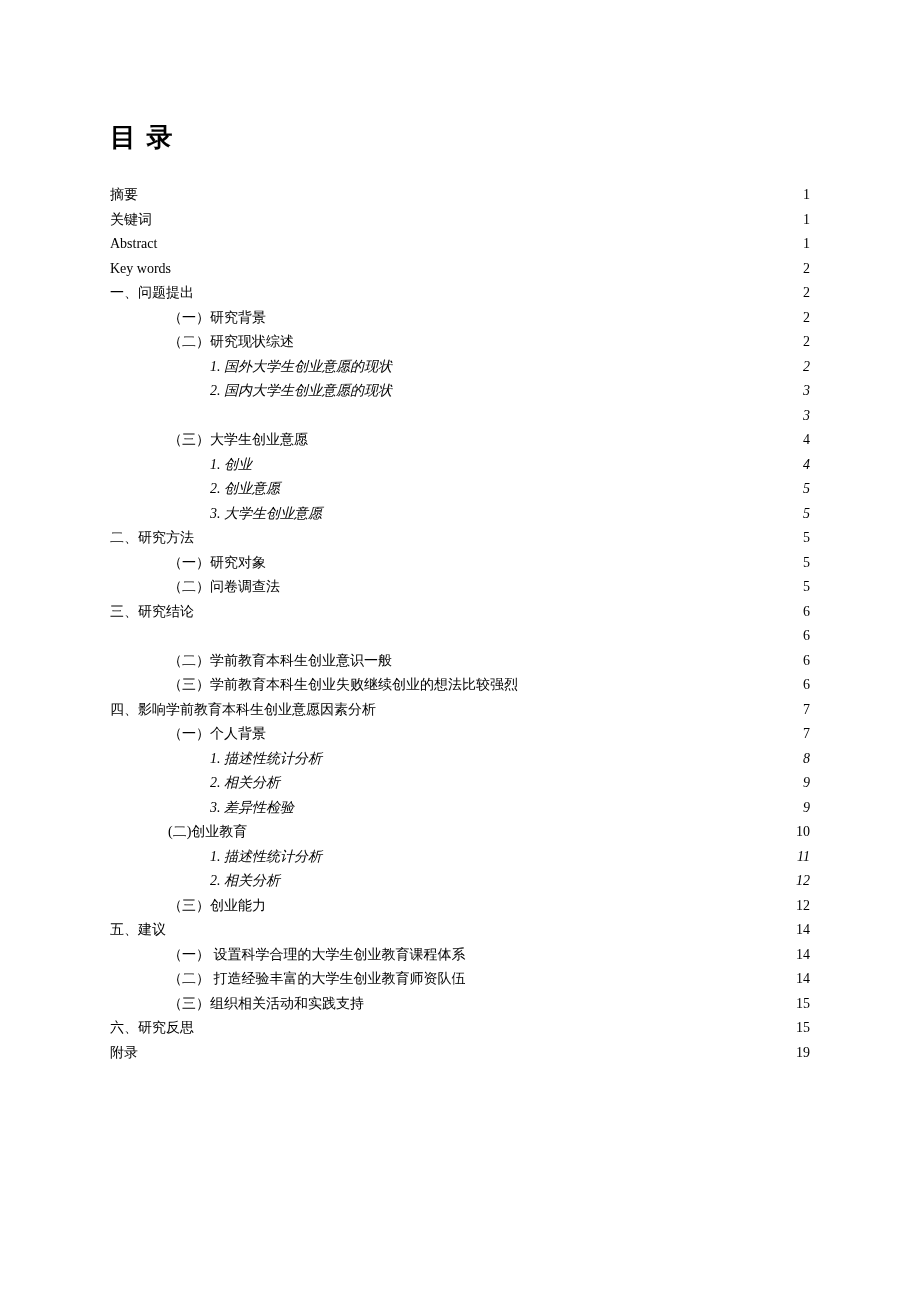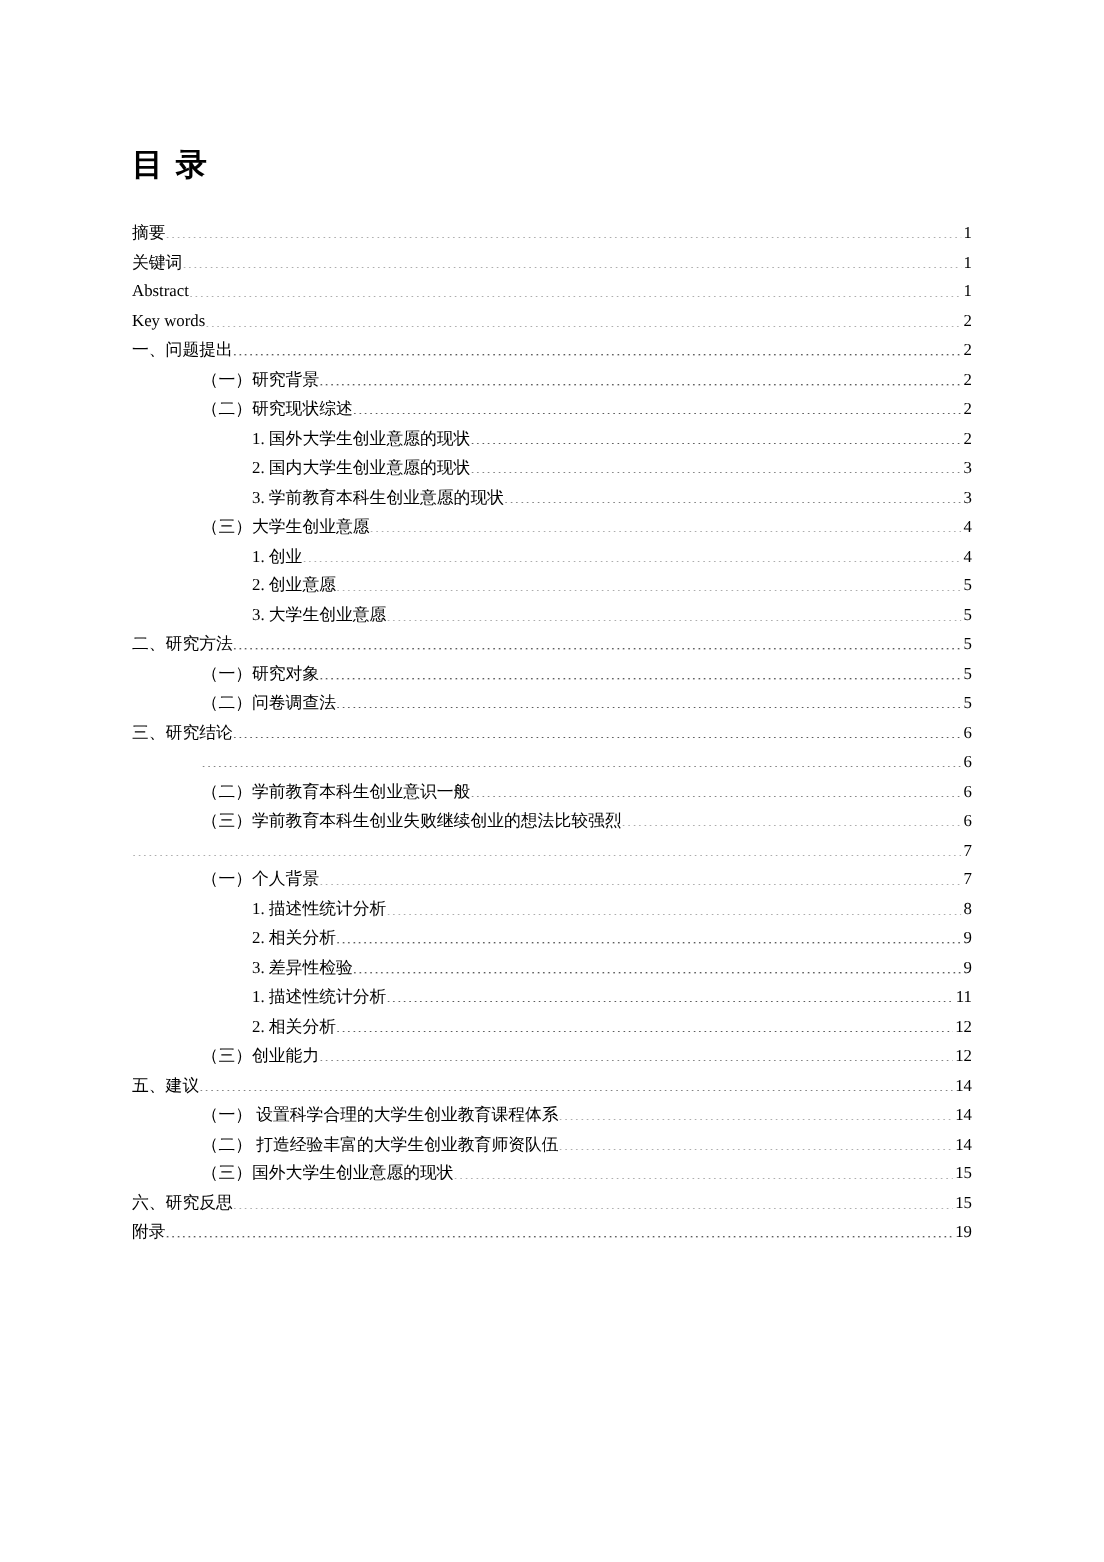--- a/index.html
+++ b/index.html
@@ -35,21 +35,21 @@
     .toc-dots::after {
       content: "................................................................................................................................................................................................................................";
       position: absolute;
       left: 0; right: 0;
       letter-spacing: 1px;
       color: #000;
     }
     .toc-page { flex: 0 0 auto; padding-left: 2px; }
     .indent-0 { padding-left: 0; }
     .indent-1 { padding-left: 58px; }
-    .indent-2 { padding-left: 100px; }
+    .indent-2 { padding-left: 100px; font-style: italic; }
   </style>
 </head>
 <body>
 
 <div class="title">目 录</div>
 <div class="toc" id="toc-container">
     <div class="toc-row indent-0">
       <span class="toc-label">摘要</span>
       <span class="toc-dots"></span>
       <span class="toc-page">1</span>
@@ -88,21 +88,20 @@
       <span class="toc-label">1. 国外大学生创业意愿的现状</span>
       <span class="toc-dots"></span>
       <span class="toc-page">2</span>
     </div>
     <div class="toc-row indent-2">
       <span class="toc-label">2. 国内大学生创业意愿的现状</span>
       <span class="toc-dots"></span>
       <span class="toc-page">3</span>
     </div>
     <div class="toc-row indent-2">
-      <span class="toc-label">3. 学前教育本科生创业意愿的现状</span>
       <span class="toc-dots"></span>
       <span class="toc-page">3</span>
     </div>
     <div class="toc-row indent-1">
       <span class="toc-label">（三）大学生创业意愿</span>
       <span class="toc-dots"></span>
       <span class="toc-page">4</span>
     </div>
     <div class="toc-row indent-2">
       <span class="toc-label">1. 创业</span>
@@ -147,20 +146,21 @@
       <span class="toc-label">（二）学前教育本科生创业意识一般</span>
       <span class="toc-dots"></span>
       <span class="toc-page">6</span>
     </div>
     <div class="toc-row indent-1">
       <span class="toc-label">（三）学前教育本科生创业失败继续创业的想法比较强烈</span>
       <span class="toc-dots"></span>
       <span class="toc-page">6</span>
     </div>
     <div class="toc-row indent-0">
+      <span class="toc-label">四、影响学前教育本科生创业意愿因素分析</span>
       <span class="toc-dots"></span>
       <span class="toc-page">7</span>
     </div>
     <div class="toc-row indent-1">
       <span class="toc-label">（一）个人背景</span>
       <span class="toc-dots"></span>
       <span class="toc-page">7</span>
     </div>
     <div class="toc-row indent-2">
       <span class="toc-label">1. 描述性统计分析</span>
@@ -170,20 +170,25 @@
     <div class="toc-row indent-2">
       <span class="toc-label">2. 相关分析</span>
       <span class="toc-dots"></span>
       <span class="toc-page">9</span>
     </div>
     <div class="toc-row indent-2">
       <span class="toc-label">3. 差异性检验</span>
       <span class="toc-dots"></span>
       <span class="toc-page">9</span>
     </div>
+    <div class="toc-row indent-1">
+      <span class="toc-label">(二)创业教育</span>
+      <span class="toc-dots"></span>
+      <span class="toc-page">10</span>
+    </div>
     <div class="toc-row indent-2">
       <span class="toc-label">1. 描述性统计分析</span>
       <span class="toc-dots"></span>
       <span class="toc-page">11</span>
     </div>
     <div class="toc-row indent-2">
       <span class="toc-label">2.  相关分析</span>
       <span class="toc-dots"></span>
       <span class="toc-page">12</span>
     </div>
@@ -201,21 +206,21 @@
       <span class="toc-label">（一） 设置科学合理的大学生创业教育课程体系</span>
       <span class="toc-dots"></span>
       <span class="toc-page">14</span>
     </div>
     <div class="toc-row indent-1">
       <span class="toc-label">（二） 打造经验丰富的大学生创业教育师资队伍</span>
       <span class="toc-dots"></span>
       <span class="toc-page">14</span>
     </div>
     <div class="toc-row indent-1">
-      <span class="toc-label">（三）国外大学生创业意愿的现状</span>
+      <span class="toc-label">（三）组织相关活动和实践支持</span>
       <span class="toc-dots"></span>
       <span class="toc-page">15</span>
     </div>
     <div class="toc-row indent-0">
       <span class="toc-label">六、研究反思</span>
       <span class="toc-dots"></span>
       <span class="toc-page">15</span>
     </div>
     <div class="toc-row indent-0">
       <span class="toc-label">附录</span>

